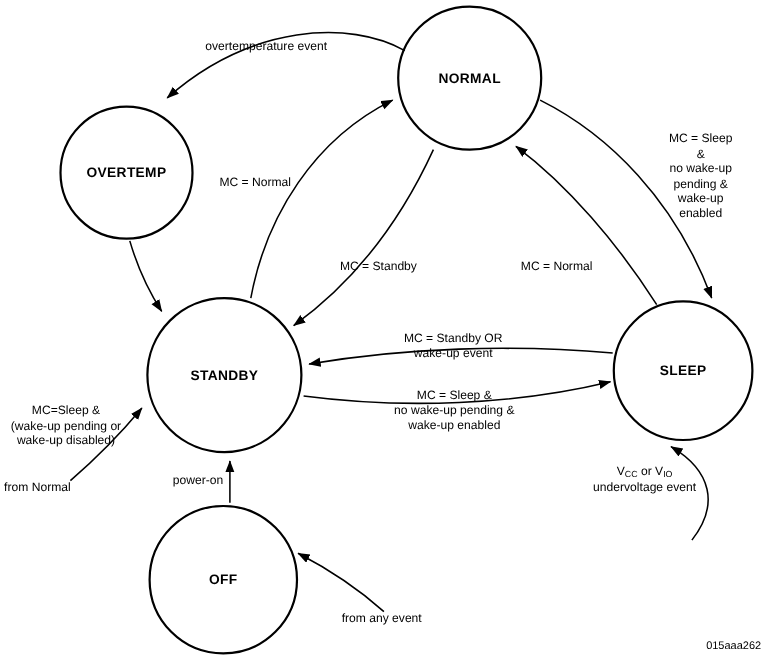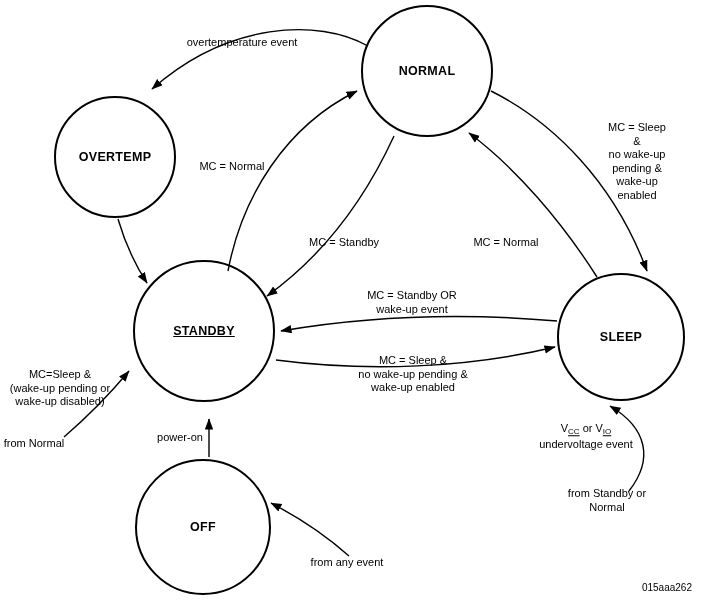--- a/index.html
+++ b/index.html
@@ -34,39 +34,39 @@
   }
   .elabel {
     position: absolute;
     transform: translate(-50%, -50%);
     font-size: 11px;
     line-height: 13.5px;
     text-align: center;
     white-space: pre-line;
     z-index: 3;
   }
-  .vsub { font-size: 8px; vertical-align: -2px; text-decoration: underline; }
+  .vsub { font-size: 8px; vertical-align: -2px; }
   .figid {
     position: absolute;
     font-size: 10px;
     z-index: 3;
   }
 </style>
 </head>
 <body>
 
 <div class="diagram">
 
   <div class="state" style="left:361px; top:5px; width:132px; height:132px;">
     <span>NORMAL</span>
   </div>
   <div class="state" style="left:54px; top:96px; width:122px; height:122px;">
     <span>OVERTEMP</span>
   </div>
-  <div class="state" style="left:133px; top:260px; width:142px; height:142px;text-decoration:underline;">
+  <div class="state" style="left:133px; top:270px; width:142px; height:142px;">
     <span>STANDBY</span>
   </div>
   <div class="state" style="left:557px; top:273px; width:128px; height:128px;">
     <span>SLEEP</span>
   </div>
   <div class="state" style="left:135px; top:459px; width:136px; height:136px;">
     <span>OFF</span>
   </div>
 
   <svg class="edges" width="701" height="602" viewBox="0 0 701 602">
@@ -97,21 +97,21 @@
 
   <div class="elabel" style="left:637px; top:161px;">MC = Sleep &amp;
 no wake-up pending &amp;
 wake-up enabled</div>
 
   <div class="elabel" style="left:344px; top:243px;">MC = Standby</div>
 
   <div class="elabel" style="left:506px; top:243px;">MC = Normal</div>
 
 
-  <div class="elabel" style="left:412px; top:302px;">MC = Standby OR
+  <div class="elabel" style="left:412px; top:315px;">MC = Standby OR
 wake-up event</div>
 
   <div class="elabel" style="left:413px; top:374px;">MC = Sleep &amp;
 no wake-up pending &amp;
 wake-up enabled</div>
 
   <div class="elabel" style="left:60px; top:388px;">MC=Sleep &amp;
 (wake-up pending or
 wake-up disabled)</div>
 
@@ -119,17 +119,16 @@
 
   <div class="elabel" style="left:180px; top:438px;">power-on</div>
 
 
   <div class="elabel" style="left:347px; top:563px;">from any event</div>
 
   <div class="elabel" style="left:586px; top:430px;">
     <span>V</span><sub class="vsub">CC</sub><span> or V</span><sub class="vsub">IO</sub><span> undervoltage event</span>
   </div>
 
-  <div class="elabel" style="left:607px; top:500px;">from Standby or Normal</div>
 
   <div class="figid" style="right:9px; top:582px;">015aaa262</div>
 
 </div>
 
 </body></html>

